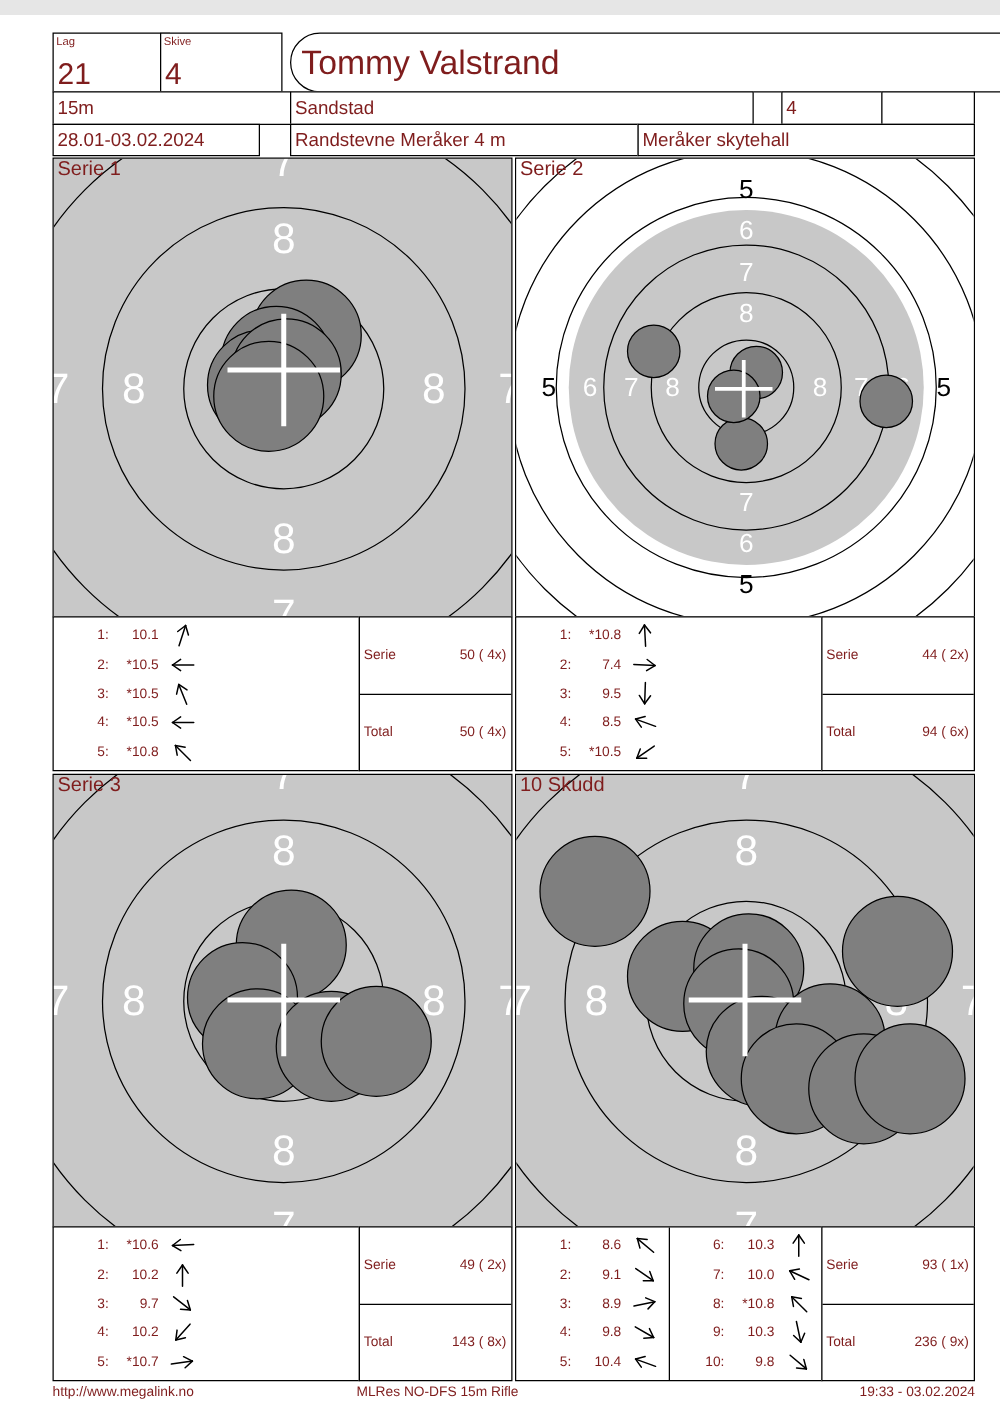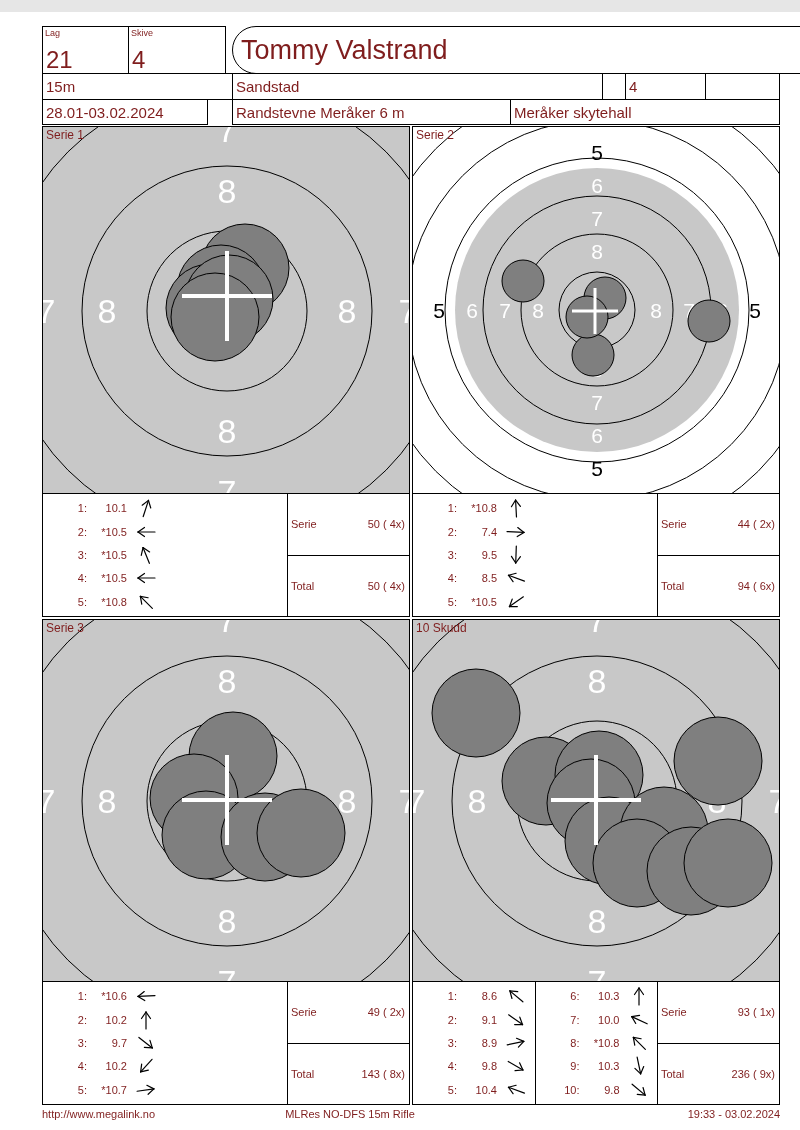--- a/index.html
+++ b/index.html
@@ -4,21 +4,21 @@
 <style>
   html,body{margin:0;padding:0;background:#e6e6e6;}
   .page{position:relative;width:800px;height:1130px;background:#ffffff;margin:12px auto;
         font-family:"Liberation Sans",sans-serif;color:#7f1d1d;overflow:hidden;}
   .cell{position:absolute;border:1px solid #000;box-sizing:border-box;background:#fff;}
   .cell .small-label{position:absolute;top:1px;left:2px;font-size:9px;line-height:10px;}
   .cell .big-num{position:absolute;bottom:1px;left:3px;font-size:24px;line-height:24px;}
   .name-cell{display:flex;align-items:center;padding-left:8px;font-size:27px;}
   .mid-cell{display:flex;align-items:center;padding-left:3px;font-size:15px;}
   .panel{position:absolute;border:1px solid #000;box-sizing:border-box;overflow:hidden;background:#fff;}
-  .panel-title{position:absolute;top:1px;left:3px;font-size:12px;line-height:15px;z-index:5;}
+  .panel-title{position:absolute;top:1px;left:3px;font-size:16px;line-height:15px;z-index:5;}
   .panel svg{position:absolute;top:0;left:0;}
   .stable{position:absolute;border:1px solid #000;box-sizing:border-box;background:#fff;
           display:flex;flex-direction:row;}
   .shot-col{flex:1;display:flex;flex-direction:column;justify-content:space-evenly;padding:1px 0;}
   .shot-col.divided{border-left:1px solid #000;}
   .shot-row{display:flex;flex-direction:row;align-items:center;font-size:11px;height:20px;}
   .shot-idx{width:44px;text-align:right;flex:none;}
   .shot-val{width:40px;text-align:right;flex:none;}
   .shot-arrow{margin-left:7px;flex:none;height:20px;}
   .summary{position:absolute;border:1px solid #000;box-sizing:border-box;background:#fff;
@@ -53,21 +53,21 @@
   </div>
   <div class="cell mid-cell" style="left:625px;top:61px;width:81px;height:27px;">
     <span>4</span>
   </div>
   <div class="cell mid-cell" style="left:705px;top:61px;width:75px;height:27px;"></div>
 
   <div class="cell mid-cell" style="left:42px;top:87px;width:166px;height:26px;">
     <span>28.01-03.02.2024</span>
   </div>
   <div class="cell mid-cell" style="left:232px;top:87px;width:279px;height:26px;">
-    <span>Randstevne Meråker 6 m</span>
+    <span>Randstevne Meråker 4 m</span>
   </div>
   <div class="cell mid-cell" style="left:510px;top:87px;width:270px;height:26px;">
     <span>Meråker skytehall</span>
   </div>
 
   <div class="panel" style="left:42px;top:114px;width:368px;height:368px;">
       <svg viewBox="0 0 366 366" width="366" height="366">
         <rect x="0" y="0" width="366" height="366" fill="#c8c8c8"></rect>
         <circle cx="184" cy="184" r="16" fill="none" stroke="#000000" stroke-width="1"></circle>
         <circle cx="184" cy="184" r="80" fill="none" stroke="#000000" stroke-width="1"></circle>

